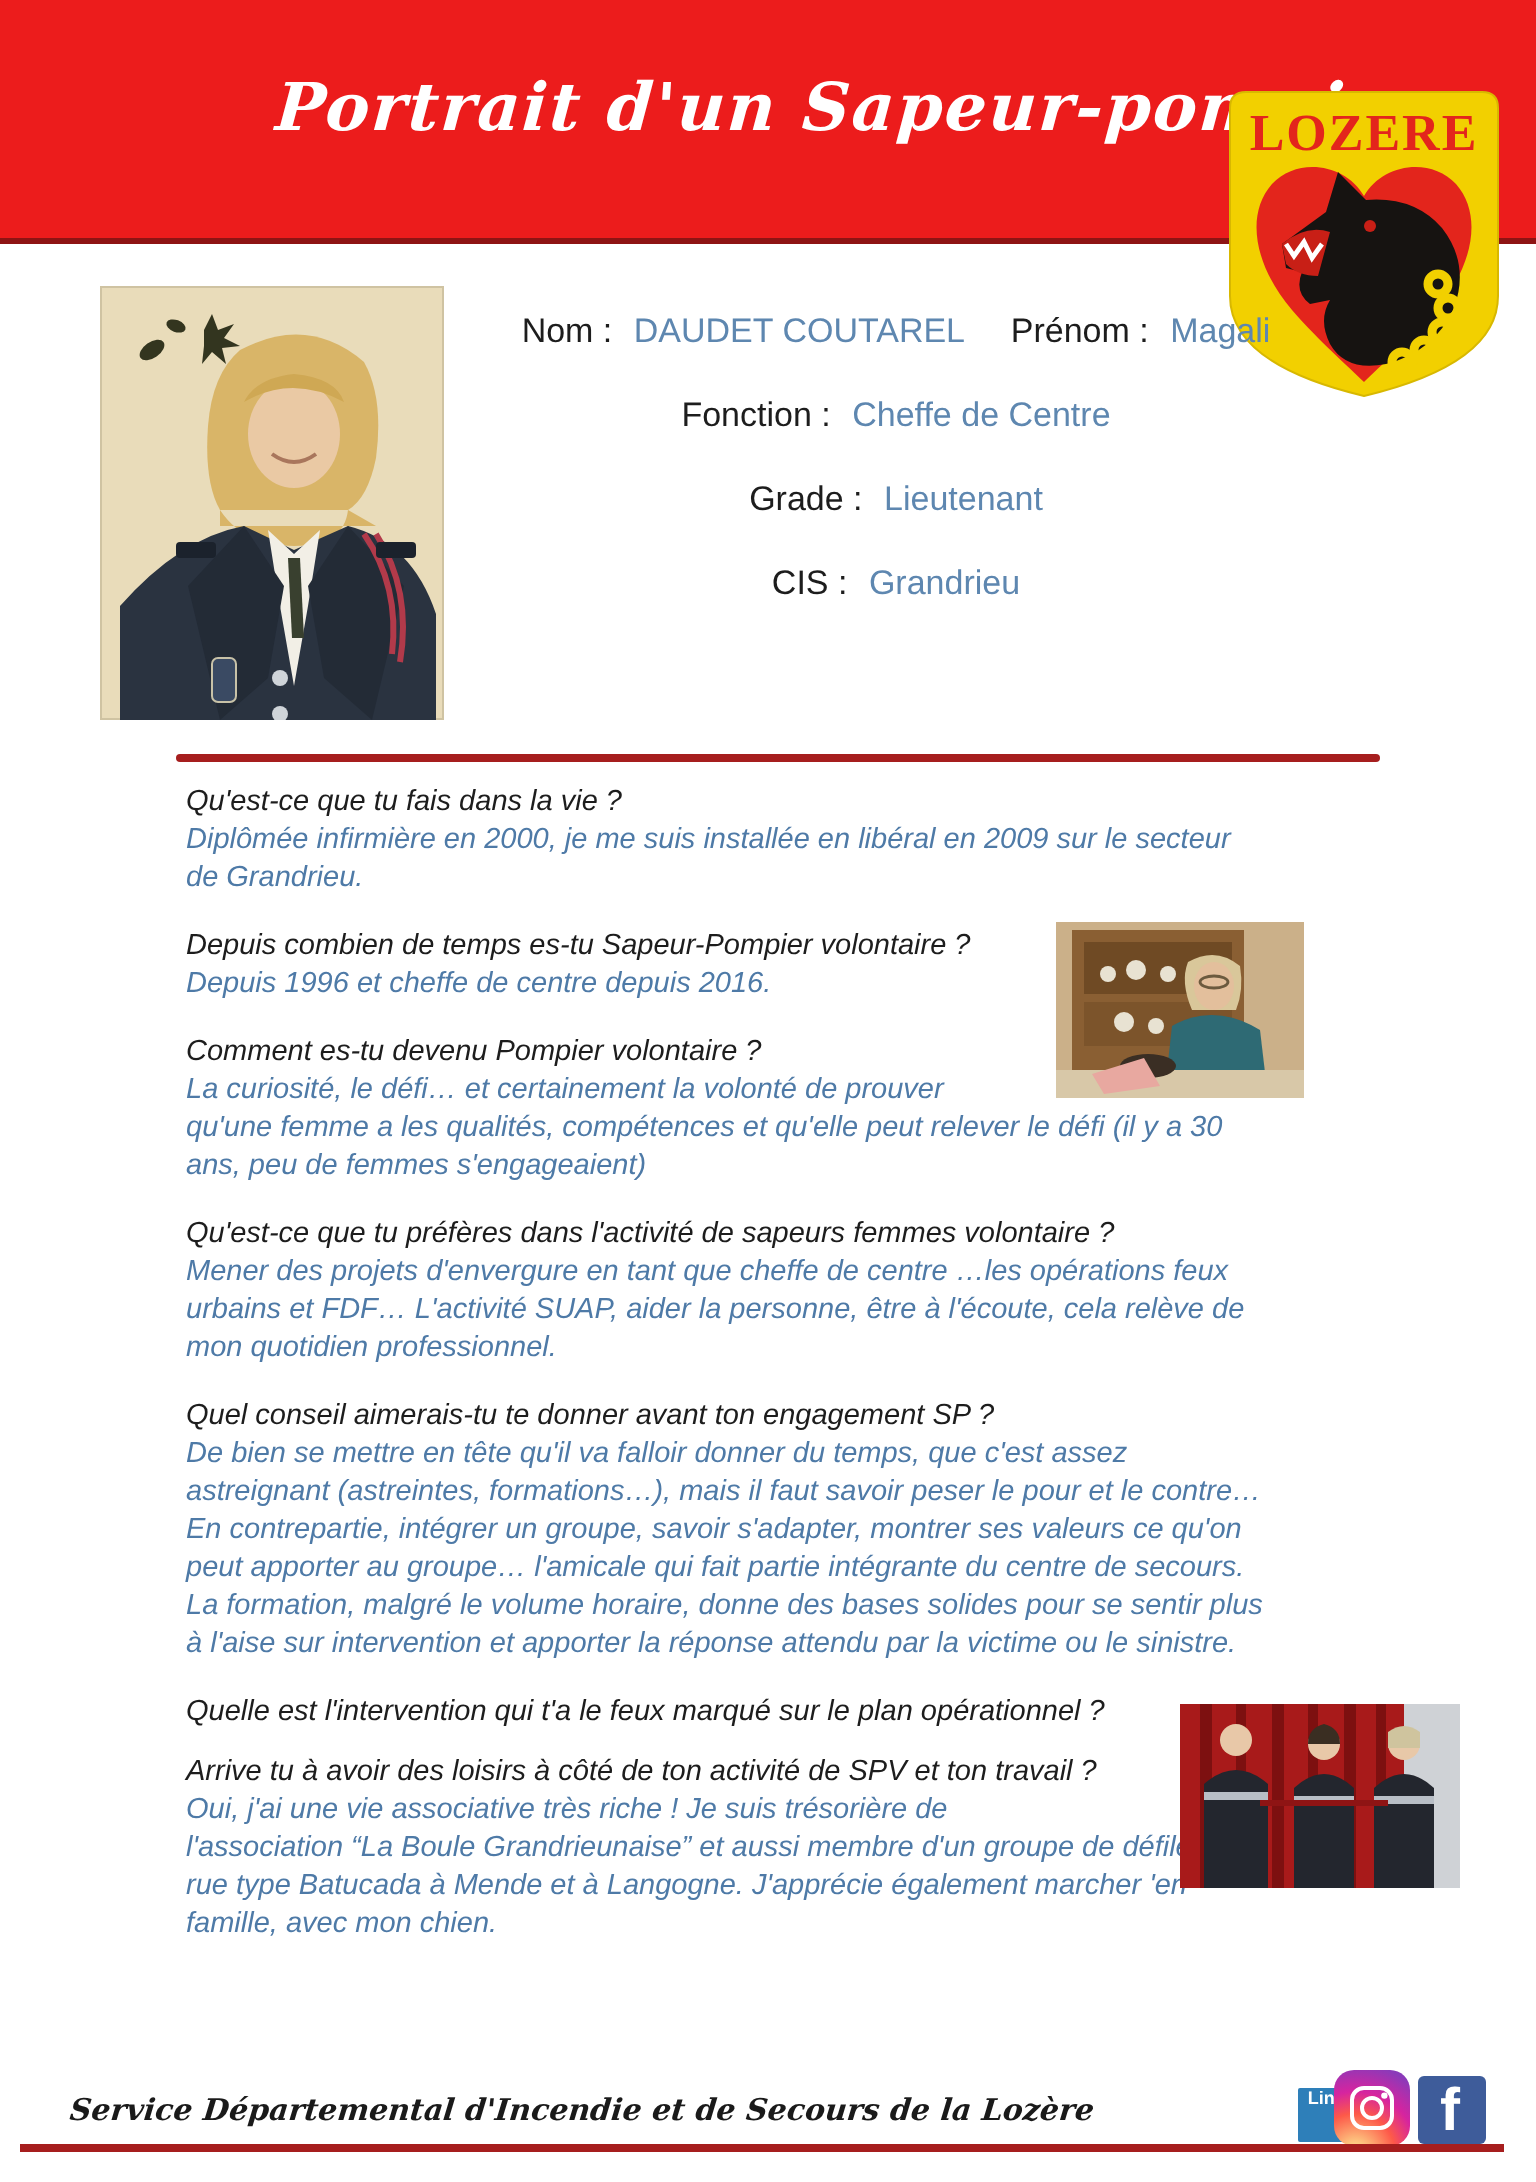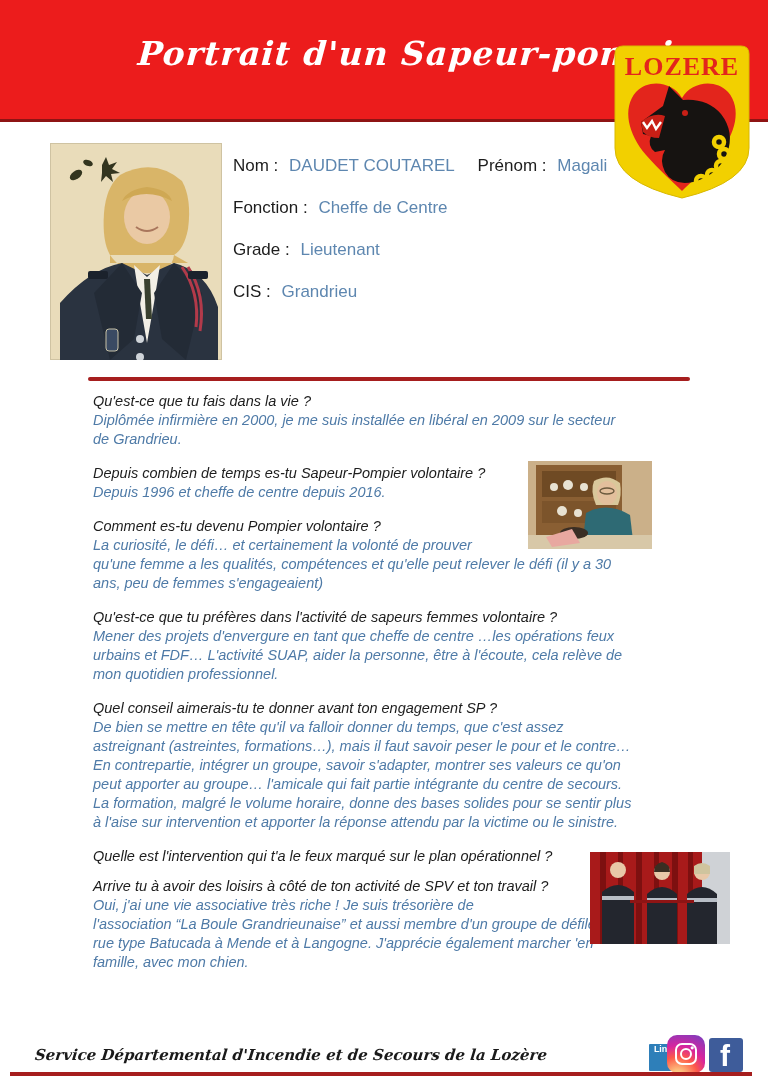--- a/index.html
+++ b/index.html
@@ -25,21 +25,21 @@
   }
 
   
   .logo { position:absolute; left:611px; top:42px; width:142px; height:160px; }
 
   
   .portrait { position:absolute; left:50px; top:143px; width:172px; height:217px; }
 
   
   .profile { position:absolute; left:233px; top:156px; width:430px; font-size:17px; color:#1d1d1d; }
-  .profile .row { height:20px; margin-bottom:22px; white-space:nowrap; }
+  .profile .row { height:20px; margin-bottom:22px; white-space:nowrap;text-align:center; }
   .profile .lab { color:#1d1d1d; }
   .profile .val { color:var(--value_blue,#5e87b0); }
   .profile .sep { margin-right:6px; }
   .profile .gap { display:inline-block; width:14px; }
 
   
   .divider { position:absolute; left:88px; top:377px; width:602px; height:4px;
              background:var(--divider_red,#a61e1e); border-radius:2px; }
 
   

